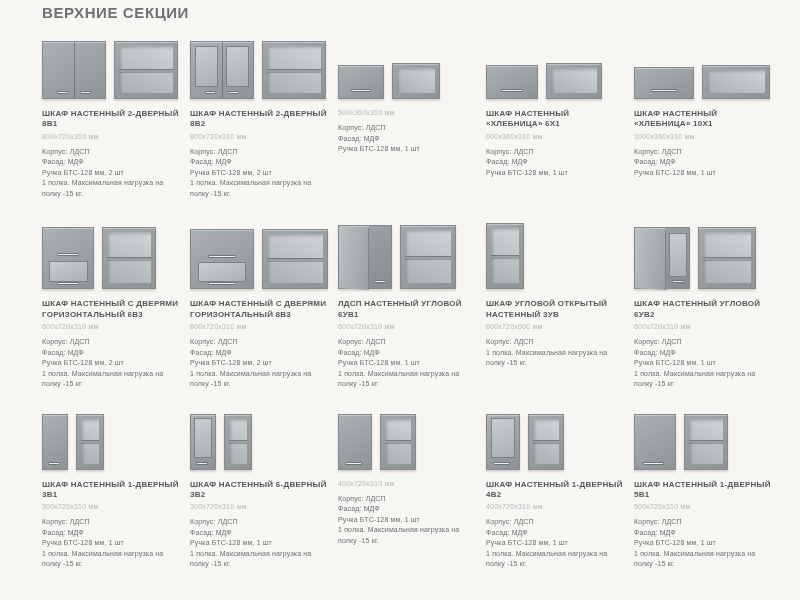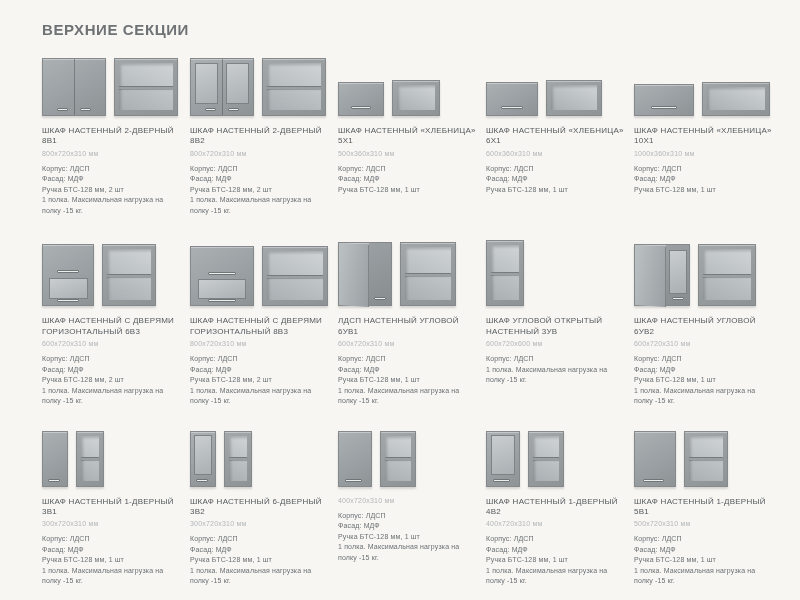--- a/index.html
+++ b/index.html
@@ -4,40 +4,40 @@
 <style>
   html,body{margin:0;padding:0;}
   body{
     width:800px;height:600px;overflow:hidden;
     background:#f7f6f3;
     font-family:"Liberation Sans","DejaVu Sans",sans-serif;
     -webkit-font-smoothing:antialiased;
   }
   .page{width:800px;height:600px;position:relative;}
   h1.title{
-    margin:0;padding:21px 0 16px 42px;
+    margin:0;padding:4px 0 16px 42px;
     font-size:15px;font-weight:bold;letter-spacing:.6px;
     color:#6e7275;
   }
   .grid{
     display:grid;
     grid-template-columns:repeat(5,1fr);
     column-gap:10px;row-gap:20px;
     padding:0 28px 0 42px;
   }
   .card{min-width:0;}
   .imgrow{
     display:flex;align-items:flex-end;gap:8px;
     margin-bottom:10px;
   }
   .row0 .imgrow{height:62px;}
   .row1 .imgrow{height:70px;}
   .row2 .imgrow{height:60px;}
   .pname{
-    font-size:8px;font-weight:normal;line-height:1.3;
+    font-size:8px;font-weight:bold;line-height:1.3;
     letter-spacing:.25px;color:#55595c;margin-bottom:3px;
   }
   .dims{font-size:7px;color:#b3b6b8;margin-bottom:7px;letter-spacing:.2px;}
   .spec{font-size:7px;color:#6b7073;line-height:1.5;letter-spacing:.15px;}
 
   
   .cab{
     position:relative;flex:0 0 auto;box-sizing:border-box;
     background:linear-gradient(150deg,#abb0b3 0%,#9aa0a3 55%,#8e9396 100%);
     border:1px solid #85898c;
@@ -113,21 +113,20 @@
 
   <div class="card row0">
     <div class="imgrow">
           <div class="cab" style="width: 46px; height: 34px;">
             <i class="handle" style="left:28%;width:44%;bottom:6px"></i>
           </div>
           <div class="cab open" style="width: 48px; height: 36px;">
             <i class="inner"></i>
           </div>
         </div>
-    <div class="pname">ШКАФ НАСТЕННЫЙ «ХЛЕБНИЦА» 5Х1</div>
     <div class="dims">500х360х310 мм</div>
     <div class="specs">
           <div class="spec">Корпус: ЛДСП</div>
           <div class="spec">Фасад: МДФ</div>
           <div class="spec">Ручка БТС-128 мм, 1 шт</div>
         </div>
   </div>
 
   <div class="card row0">
     <div class="imgrow">

